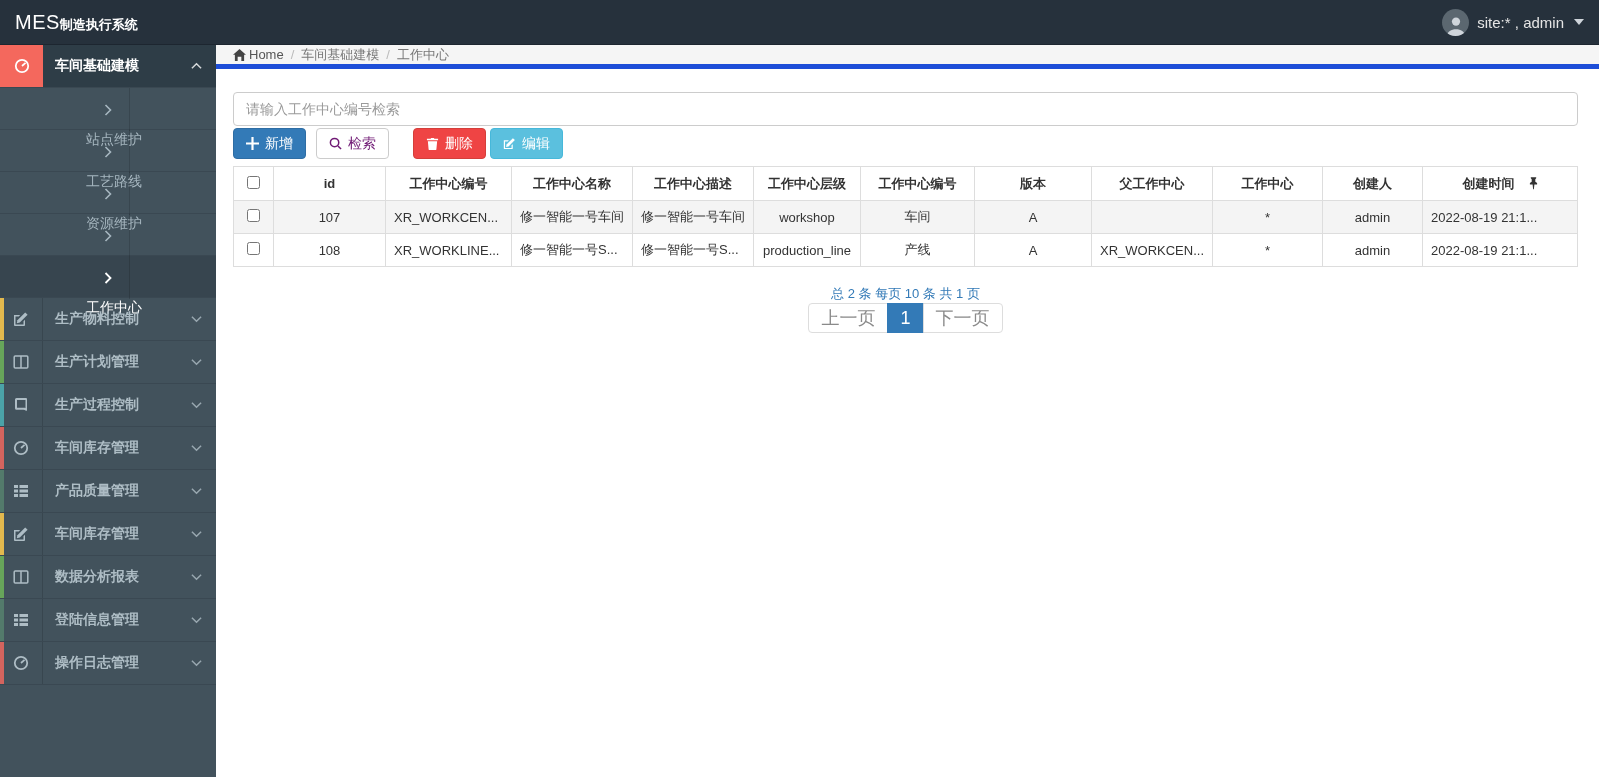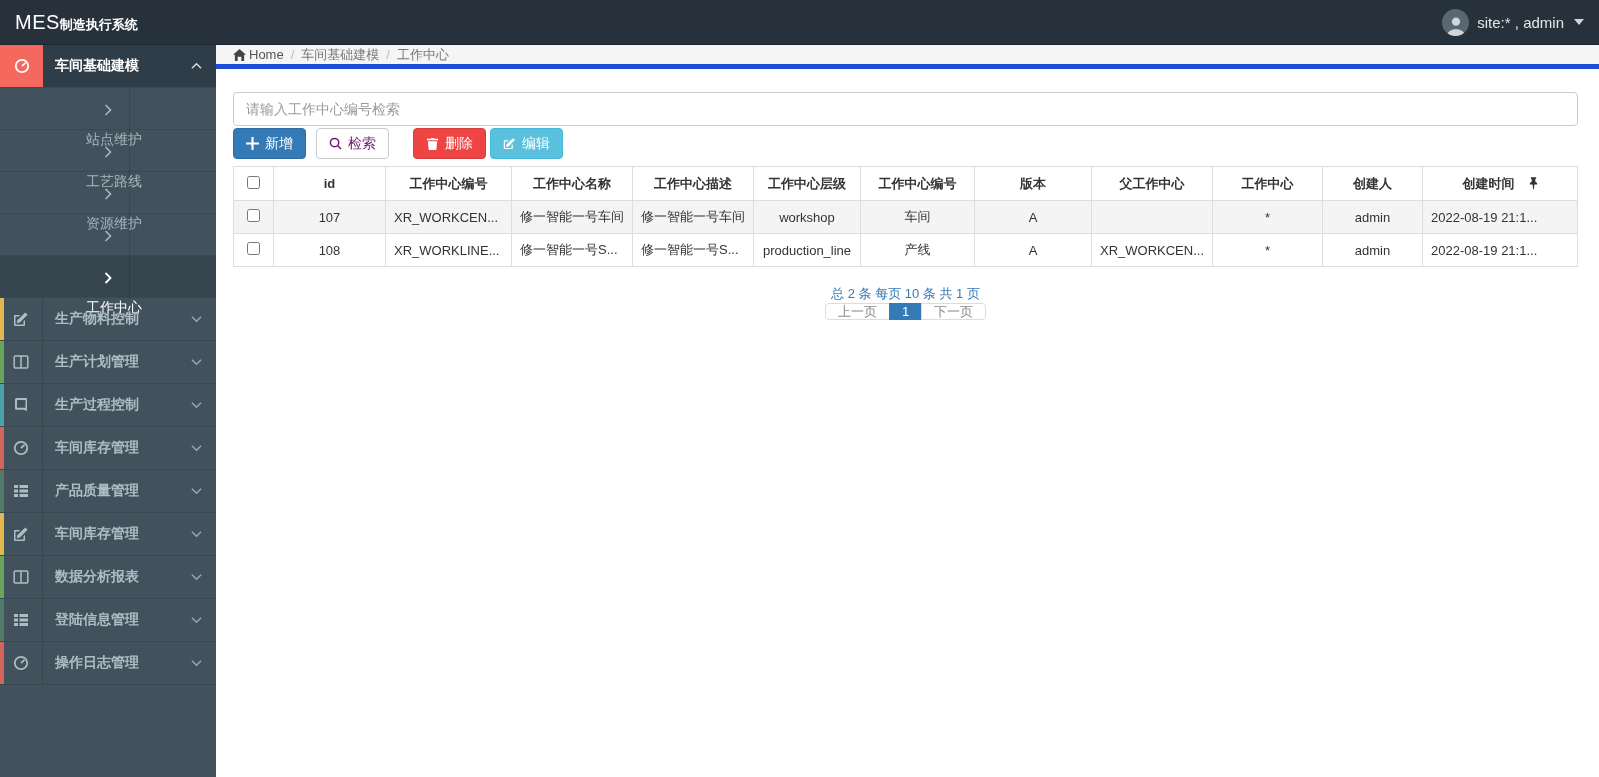--- a/index.html
+++ b/index.html
@@ -74,22 +74,22 @@
   .grid th { font-weight:bold; height:34px; position:relative; cursor:pointer; }
   .grid tbody tr.odd { background:#f4f4f4; }
   .grid td.al { text-align:left; }
   .grid input[type=checkbox] { width:13px; height:13px; cursor:pointer; }
   .pin { width:9px; height:13px; margin-left:14px; vertical-align:-2px; }
 
   
   .pagebar { margin-top:18px; display:flex; align-items:center; justify-content:space-between;flex-direction:column; }
   .pagesum { color:#337ab7; font-size:13px; }
   .pager { display:flex; }
-  .pager .pg { min-width:32px; height:17px; padding:0 12px; display:flex; align-items:center;
-    justify-content:center; border:1px solid #ddd; background:#fff; color:#8a8a8a; font-size:13px;
+  .pager .pg { min-width:32px; height:30px; padding:0 12px; display:flex; align-items:center;
+    justify-content:center; border:1px solid #ddd; background:#fff; color:#8a8a8a; font-size:18px;
     margin-left:-1px; cursor:pointer; }
   .pager .pg:first-child { border-radius:4px 0 0 4px; margin-left:0; }
   .pager .pg:last-child { border-radius:0 4px 4px 0; }
   .pager .pg.active { background:#337ab7; border-color:#337ab7; color:#fff; }
 </style>
 </head>
 <body>
 
 <div class="app">
 

